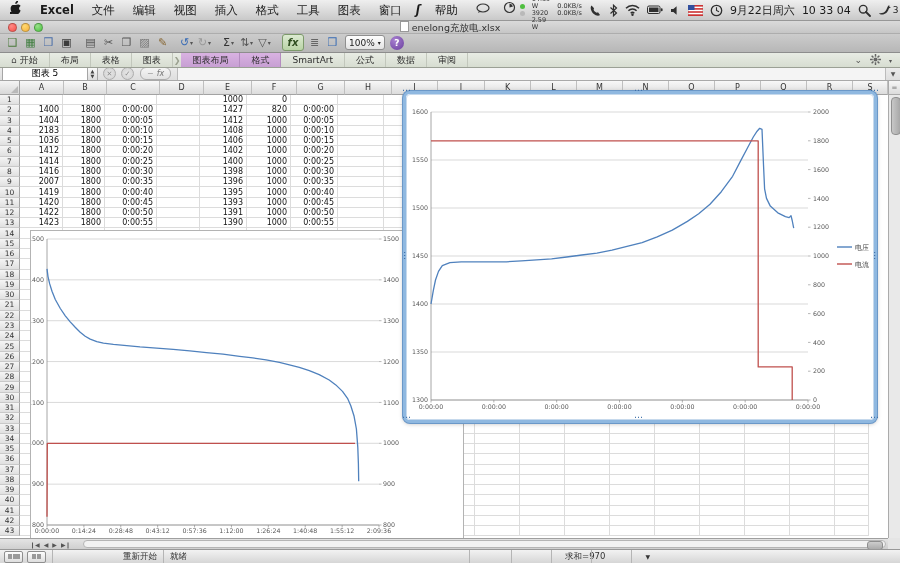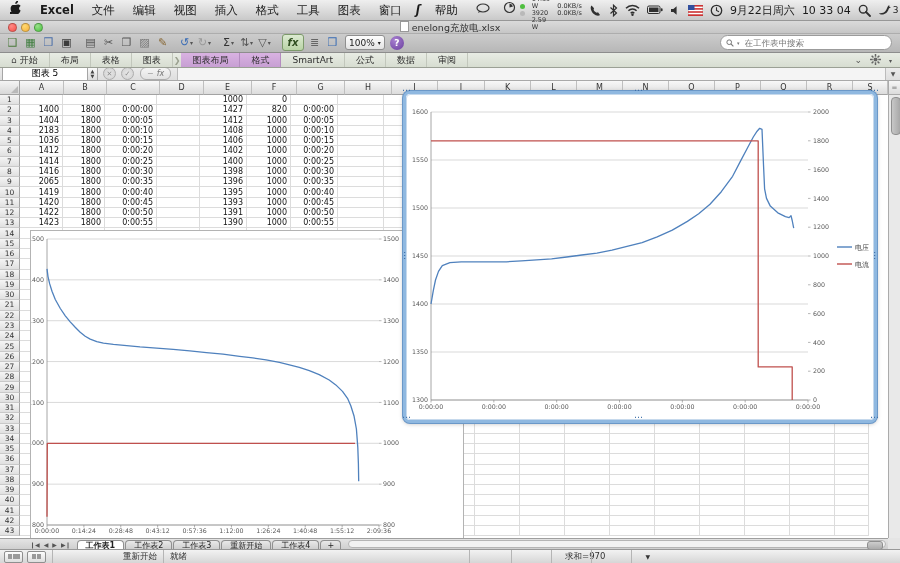--- a/index.html
+++ b/index.html
@@ -250,28 +250,20 @@
       <span class="tsep"></span>
     </span>
   <span class="fxbtn">fx</span>
   <span class="ticon" style="color:#666;">≣</span>
   <span class="ticon" style="color:#3a6db5;">❒</span>
   <span class="zoombox">
       <span>100%</span>
       <span style="font-size:6px;">▾</span>
     </span>
   <span class="helpbtn">?</span>
-  <div class="searchbox">
-    <svg width="8" height="8" viewBox="0 0 13 13">
-        <circle cx="5.2" cy="5.2" r="3.8" fill="none" stroke="#777" stroke-width="1.6"></circle>
-        <line x1="8" y1="8" x2="12" y2="12" stroke="#777" stroke-width="1.8"></line>
-      </svg>
-    <span style="font-size:5px;color:#777;">▾</span>
-    <input type="text" placeholder="在工作表中搜索" style="">
-  </div>
 </div>
 
 <div class="ribbon" id="ribbon">
     <span class="rtab">
       <span class="home">⌂</span>
       <span>开始</span>
     </span>
     <span class="rtab">
       <span>布局</span>
     </span>
@@ -531,21 +523,21 @@
       <div class="dcell" style="width: 45px;"></div>
       <div class="dcell" style="width: 45px;"></div>
       <div class="dcell" style="width: 45px;"></div>
       <div class="dcell" style="width: 45px;"></div>
       <div class="dcell" style="width: 45px;"></div>
       <div class="dcell" style="width: 45px;"></div>
       <div class="dcell" style="width: 34px;"></div>
     </div>
     <div class="grow">
       <div class="rhdr">9</div>
-      <div class="dcell" style="width: 43px;">2065</div>
+      <div class="dcell" style="width: 43px;">2007</div>
       <div class="dcell" style="width: 42px;">1800</div>
       <div class="dcell" style="width: 52px;">0:00:35</div>
       <div class="dcell" style="width: 43px;"></div>
       <div class="dcell" style="width: 47px;">1396</div>
       <div class="dcell" style="width: 44px;">1000</div>
       <div class="dcell" style="width: 47px;">0:00:35</div>
       <div class="dcell" style="width: 46px;"></div>
       <div class="dcell" style="width: 45px;"></div>
       <div class="dcell" style="width: 46px;"></div>
       <div class="dcell" style="width: 45px;"></div>
@@ -1438,28 +1430,20 @@
   <span class="handle" style="right:-5px;top:50%;margin-top:-4px;transform:rotate(90deg);">⋯</span>
 </div>
 
 <div class="tabsrow">
   <span class="tabnav">
     <span>❙◀</span>
     <span>◀</span>
     <span>▶</span>
     <span>▶❙</span>
   </span>
-  <span id="sheettabs" style="display:flex;">
-      <span class="stab active">工作表1</span>
-      <span class="stab">工作表2</span>
-      <span class="stab">工作表3</span>
-      <span class="stab">重新开始</span>
-      <span class="stab">工作表4</span>
-      <span class="stab plus">+</span>
-    </span>
   <span class="hscroll">
       <span class="hthumb"></span>
     </span>
 </div>
 
 <div class="statusbar">
   <span class="viewbtn">
       <i></i>
       <i style="width:7px;"></i>
     </span>

